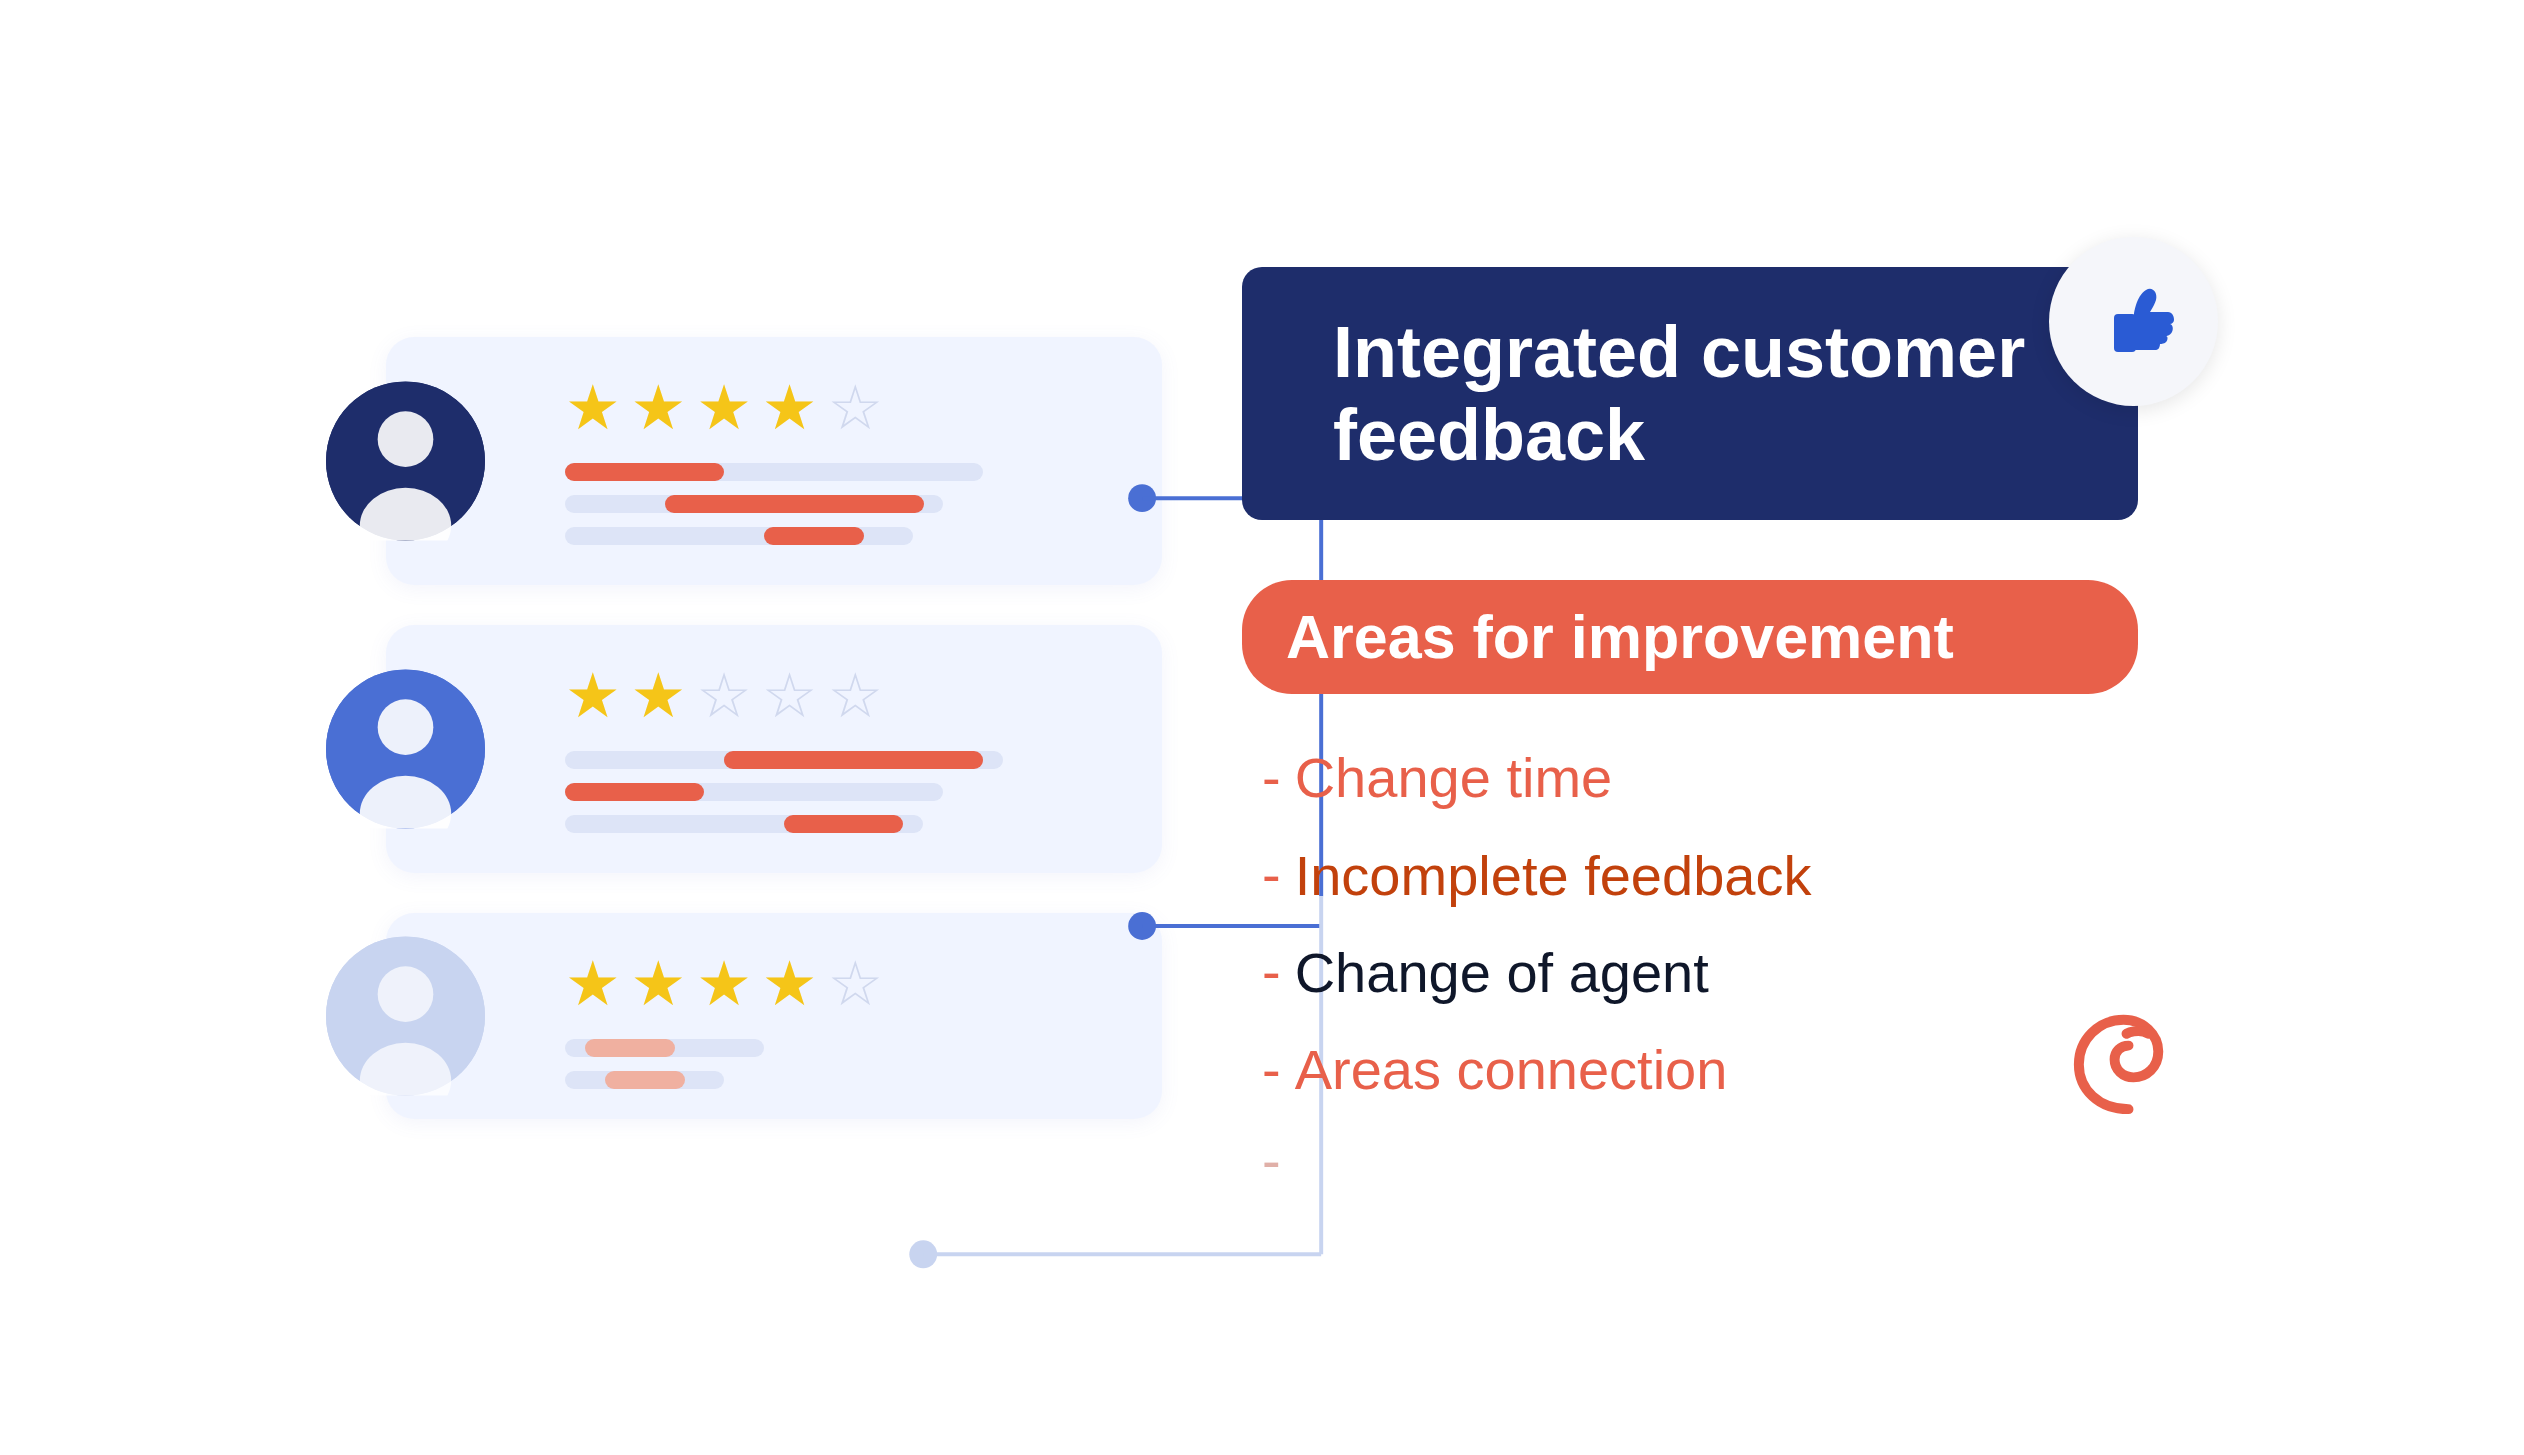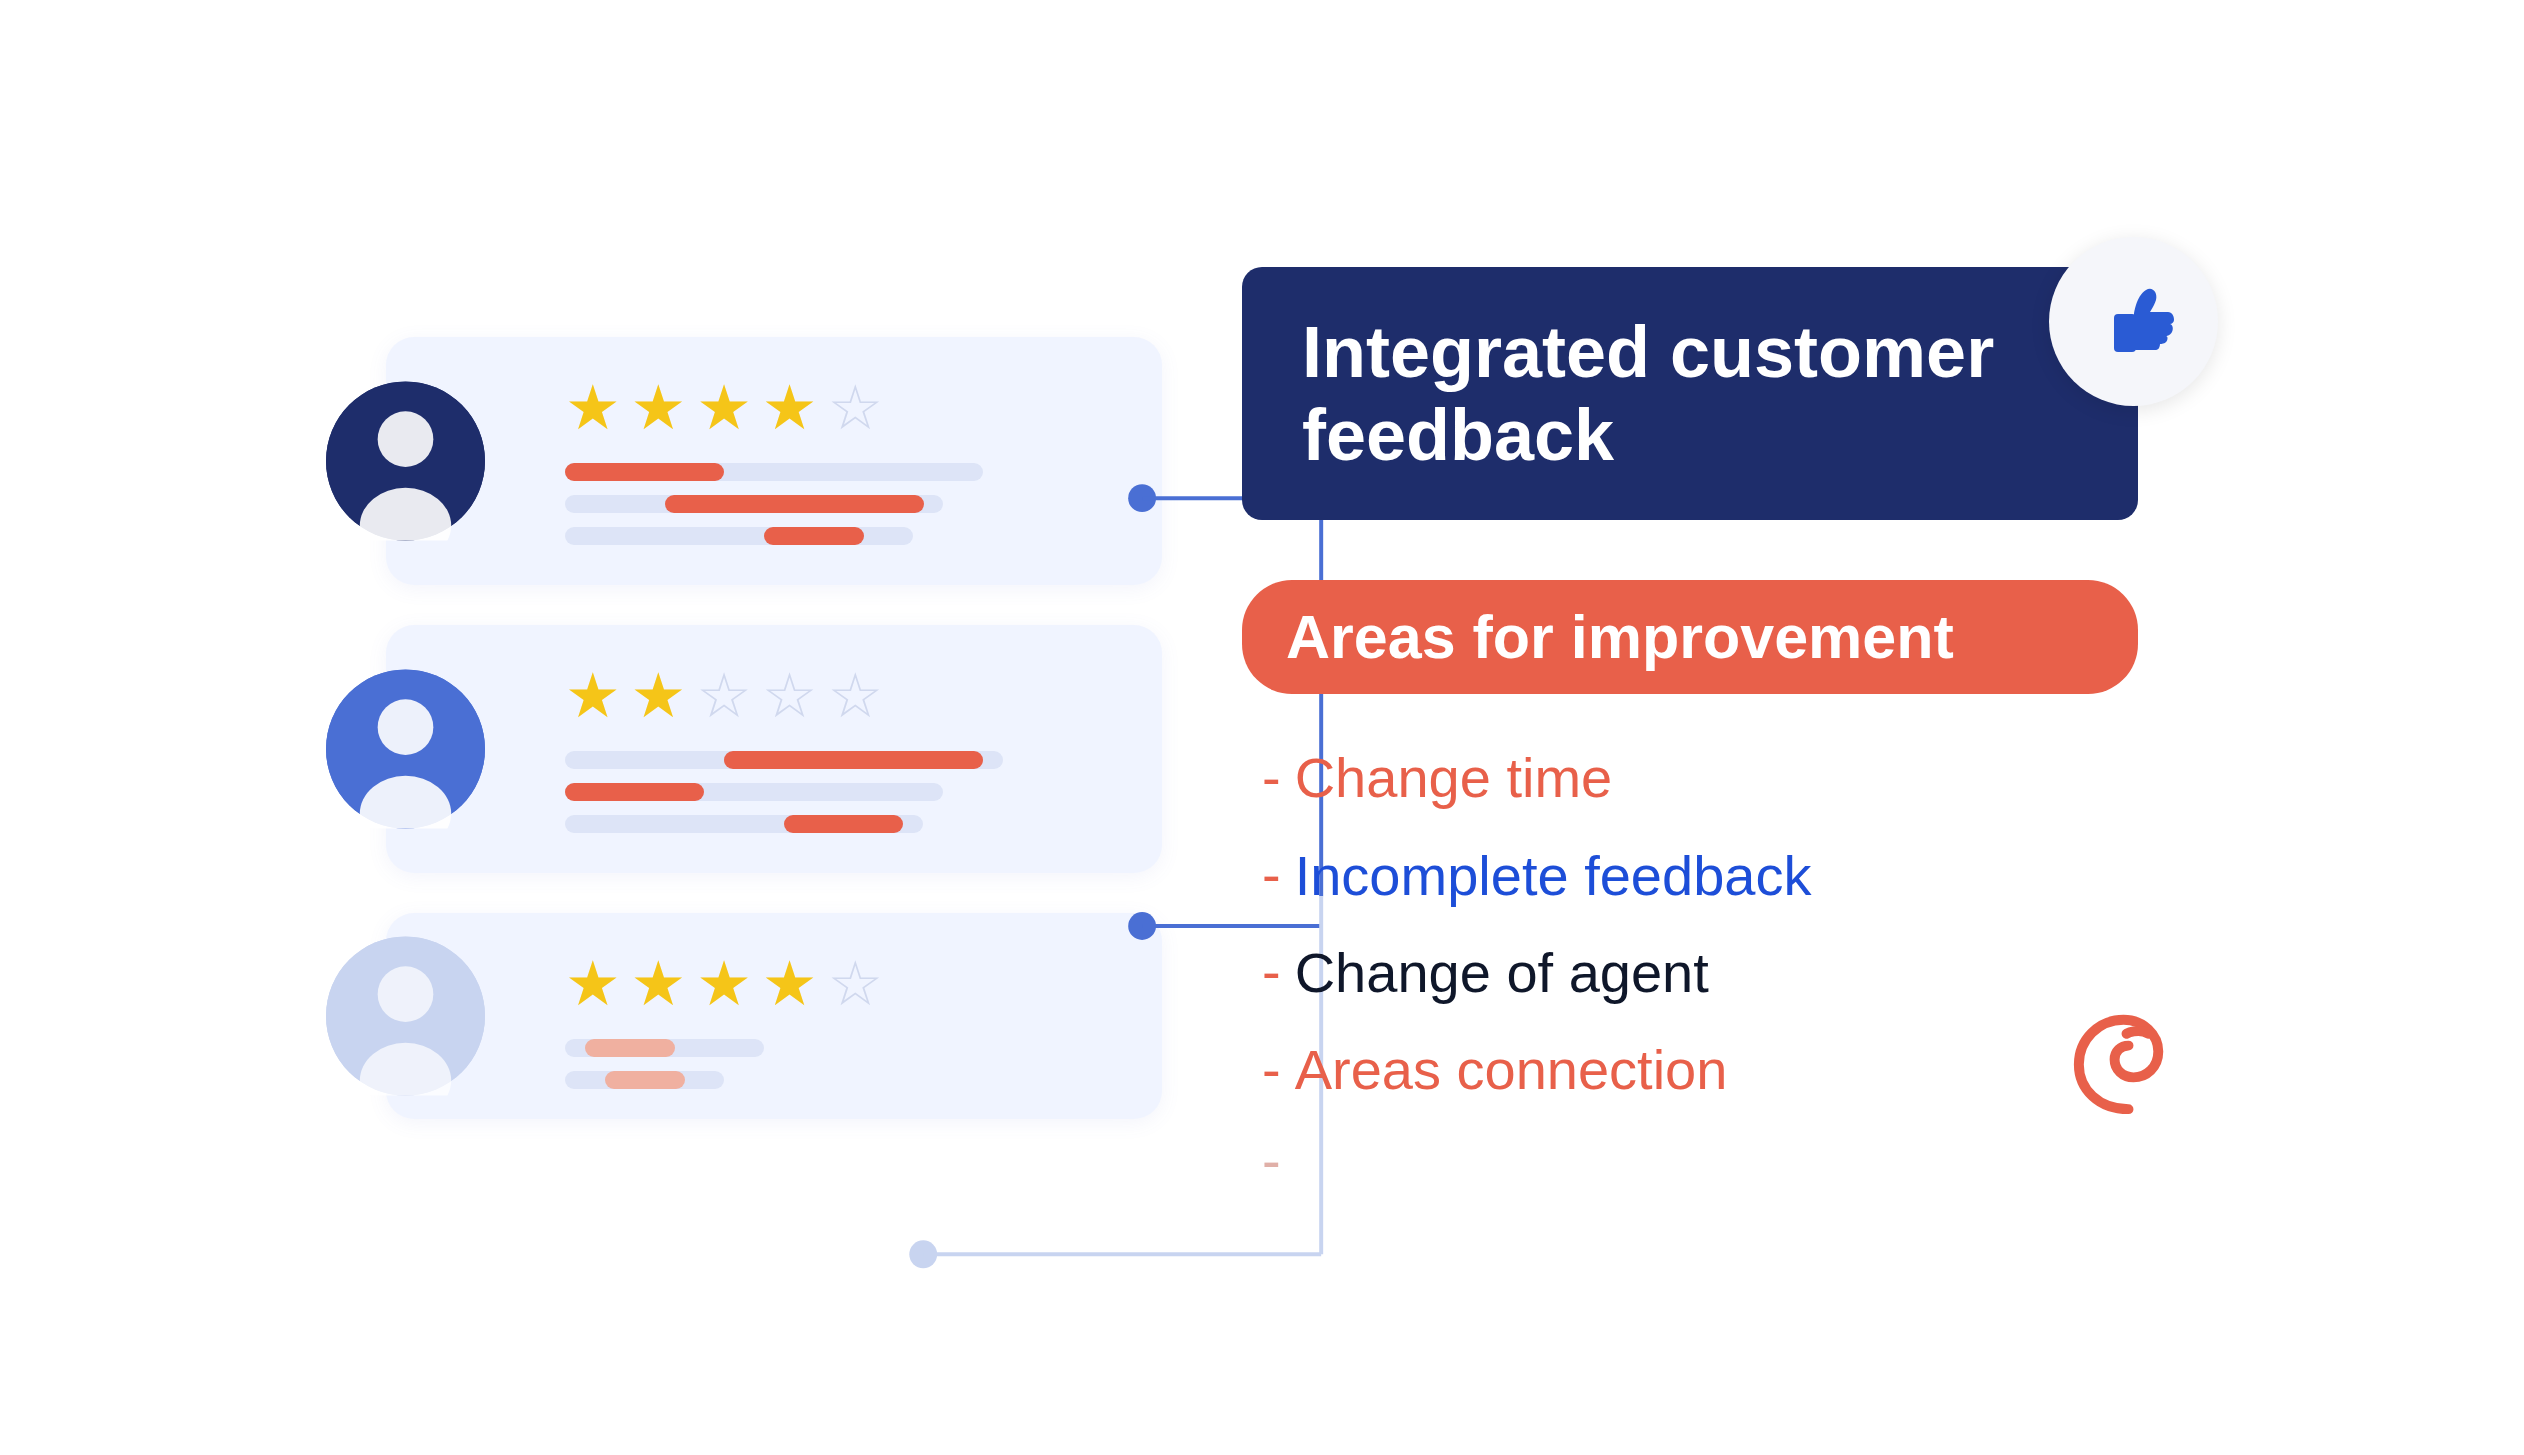--- a/index.html
+++ b/index.html
@@ -138,21 +138,21 @@
     .right-side {
       display: flex;
       flex-direction: column;
       width: 896px;
       position: relative;
     }
 
     .feedback-header {
       background: #1e2d6b;
       border-radius: 20px;
-      padding: 44px 60px;
+      padding: 44px 91px;
       margin-bottom: 60px;
     }
 
     .feedback-title {
       color: #ffffff;
       font-size: 72px;
       font-weight: 800;
       line-height: 1.15;
     }
 
@@ -190,21 +190,21 @@
       line-height: 1;
     }
 
     .improvement-text {
       font-size: 56px;
       font-weight: 500;
       line-height: 1.2;
     }
 
     .item-1 .improvement-text { color: #e8604a; }
-    .item-2 .improvement-text { color: #1d4ed8; text-align: right; }
+    .item-2 .improvement-text { color: #c2410c; text-align: right; }
     .item-3 .improvement-text { color: #0f172a; }
     .item-4 .improvement-text { color: #e8604a; }
     .item-5 .improvement-text { color: #e0b0a8; }
 
     
     .thumbs-icon {
       position: absolute;
       top: -30px;
       right: -80px;
       width: 169px;

